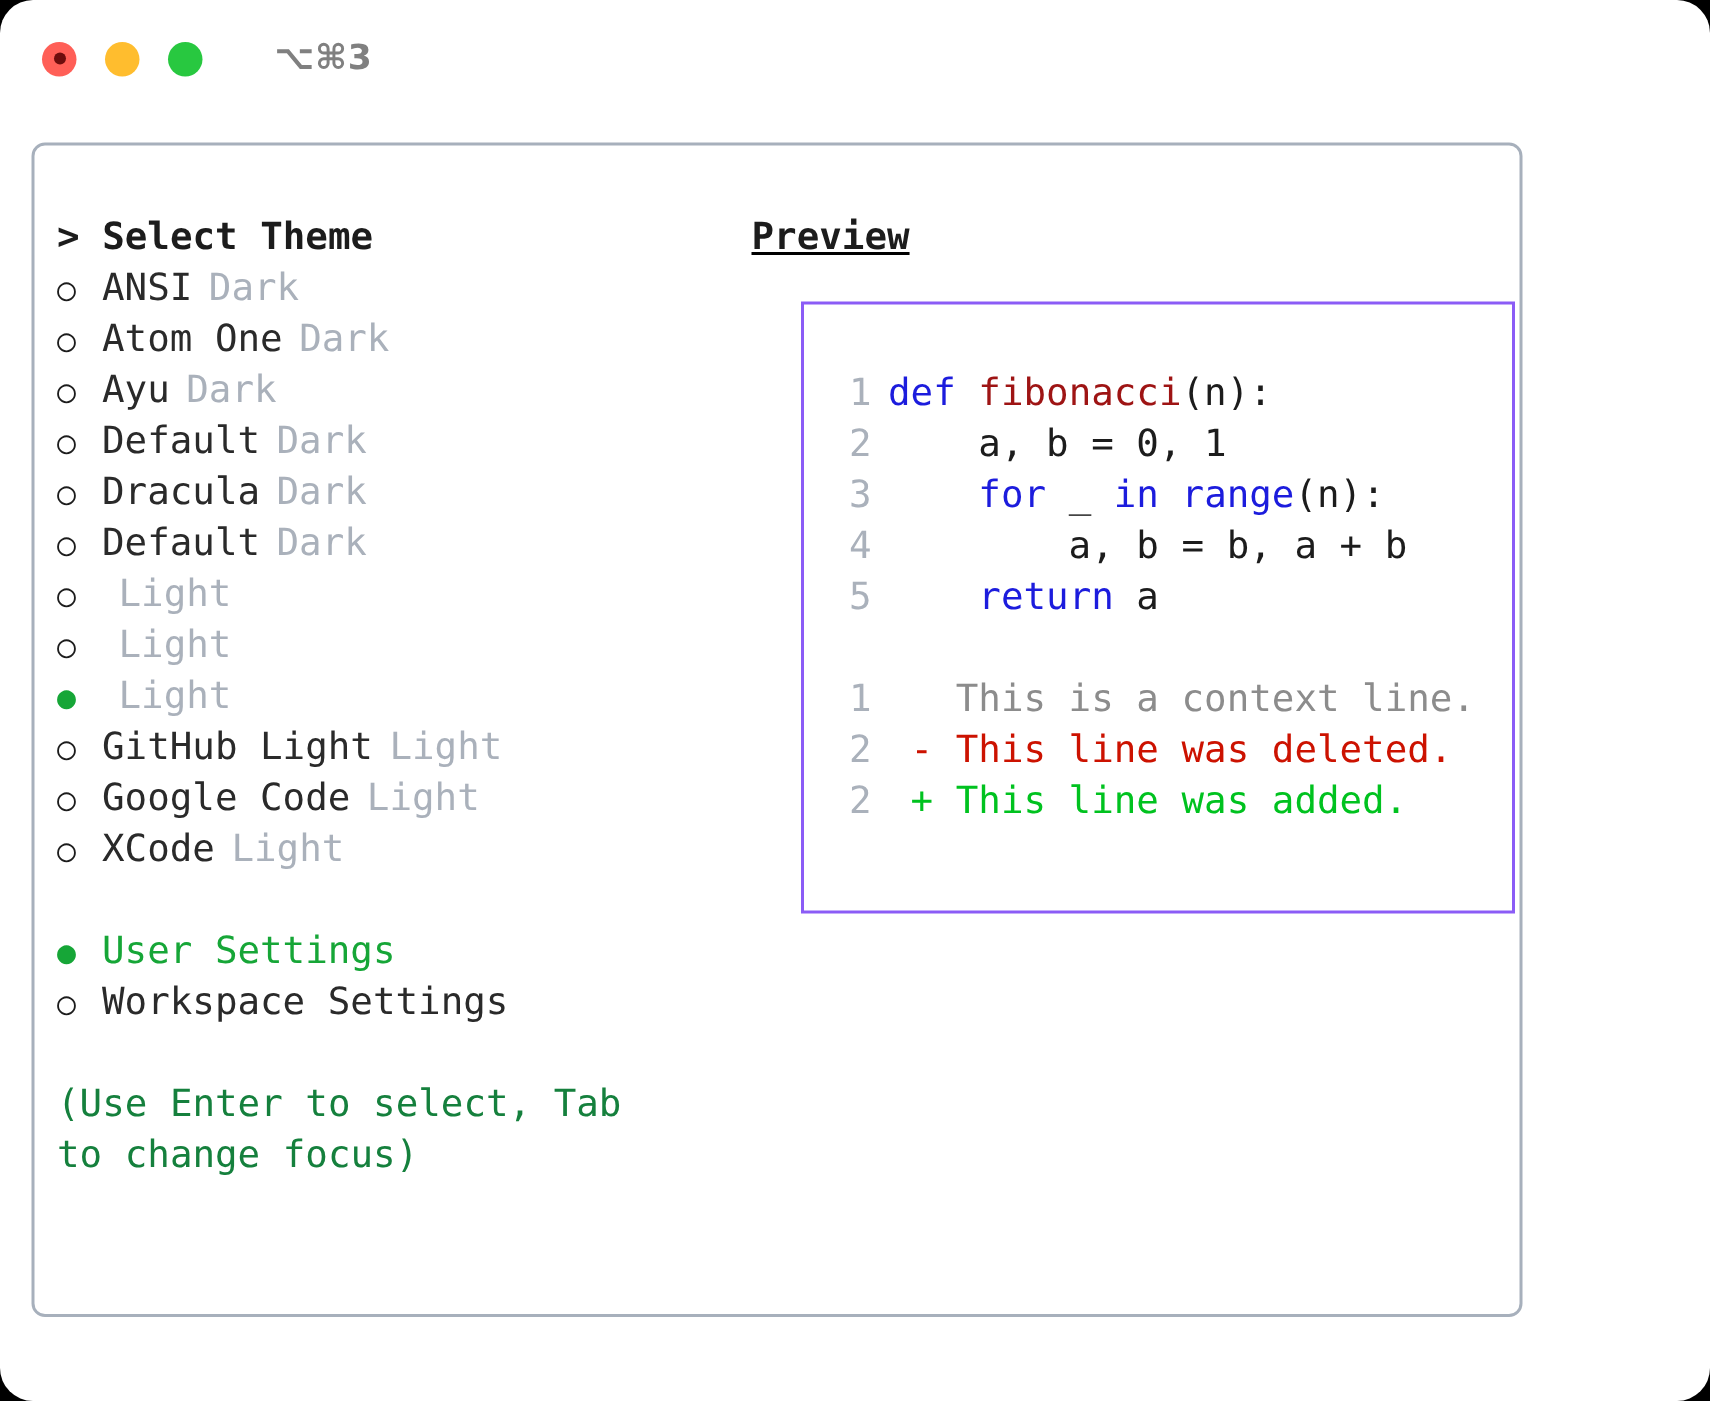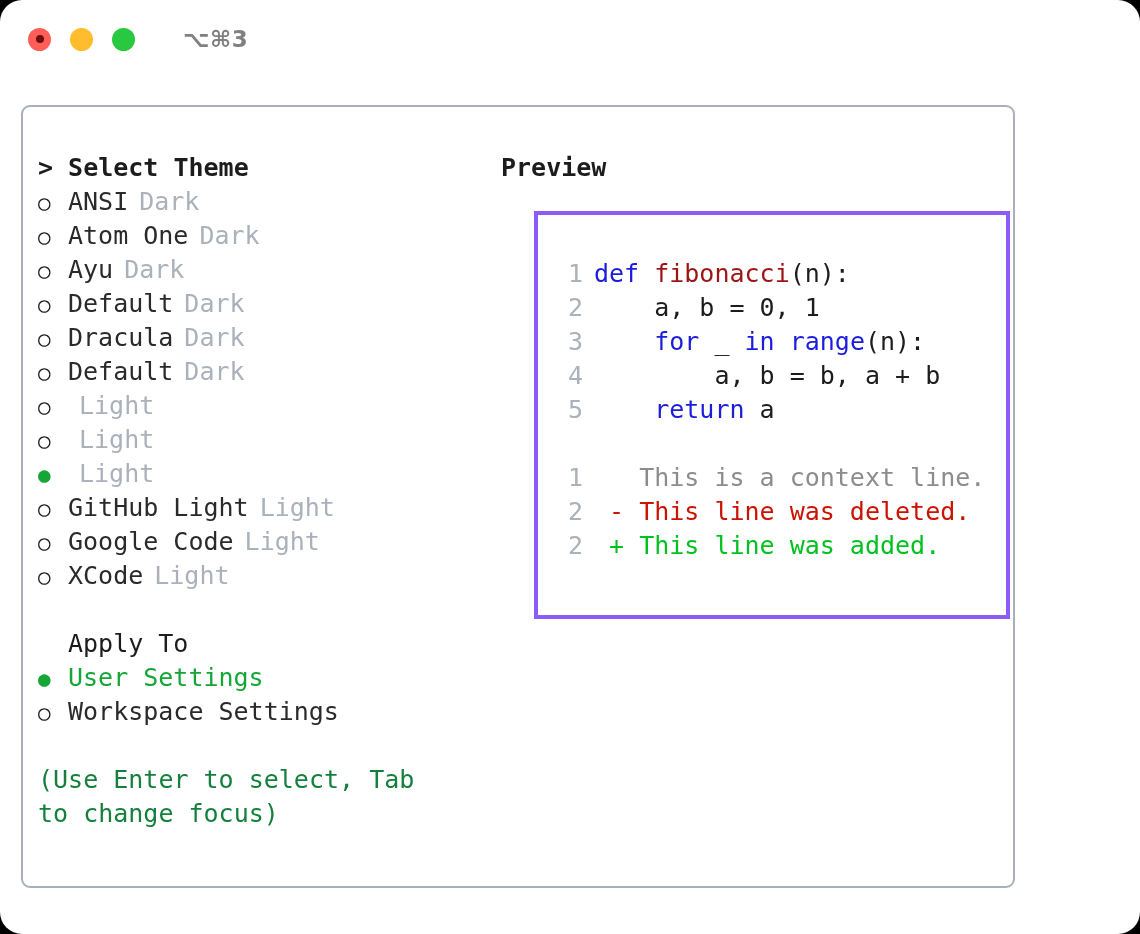--- a/index.html
+++ b/index.html
@@ -65,21 +65,21 @@
     font-size: 23px;
     font-weight: bold;
     letter-spacing: 0.5px;
     font-family: "DejaVu Sans", sans-serif;
   }
 
   
   .panel {
     position: absolute;
     left: 21px;
-    top: 105px;
+    top: 95px;
     width: 994px;
     height: 783px;
     border: 2px solid #a7b0bc;
     border-radius: 9px;
     box-sizing: border-box;
     background: #ffffff;
   }
 
   .columns {
     position: absolute;
@@ -93,20 +93,21 @@
     position: absolute;
     left: 15px;
     top: 44px;
     width: 440px;
   }
   .right-col {
     position: absolute;
     left: 478px;
     top: 44px;
     width: 500px;
+    text-decoration: underline;
   }
 
   .section-head {
     font-size: 25px;
     font-weight: bold;
     color: #1c1c1c;
     line-height: 34px;
     white-space: pre;
     font-family: "DejaVu Sans Mono", monospace;
   }
@@ -157,21 +158,21 @@
     font-family: "DejaVu Sans Mono", monospace;
   }
 
   
   .preview-box {
     position: absolute;
     left: 33px;
     top: 60px;
     width: 476px;
     height: 408px;
-    border: 4px solid #8b5cf6;
+    border: 2px solid #8b5cf6;
     box-sizing: border-box;
     background: #ffffff;
   }
   .code {
     position: absolute;
     left: 17px;
     top: 42px;
     font-size: 25px;
     line-height: 34px;
     font-family: "DejaVu Sans Mono", monospace;
@@ -223,21 +224,20 @@
             <div class="opt"><span class="bullet">○</span><span class="opt-tag">Light</span></div>
             <div class="opt"><span class="bullet">○</span><span class="opt-tag">Light</span></div>
             <div class="opt selected"><span class="bullet">●</span><span class="opt-tag">Light</span></div>
             <div class="opt"><span class="bullet">○</span><span class="opt-label">GitHub Light</span><span class="opt-tag">Light</span></div>
             <div class="opt"><span class="bullet">○</span><span class="opt-label">Google Code</span><span class="opt-tag">Light</span></div>
             <div class="opt"><span class="bullet">○</span><span class="opt-label">XCode</span><span class="opt-tag">Light</span></div>
           </div>
 
         <div class="spacer-sm"></div>
 
-        <div class="sub-head">Apply To</div>
 
         <div class="opt-list" id="apply-list">
             <div class="opt selected"><span class="bullet">●</span><span class="opt-label">User Settings</span></div>
             <div class="opt"><span class="bullet">○</span><span class="opt-label">Workspace Settings</span></div>
           </div>
 
         <div class="hint">(Use Enter to select, Tab to change focus)</div>
       </div>
 
       <div class="right-col">

